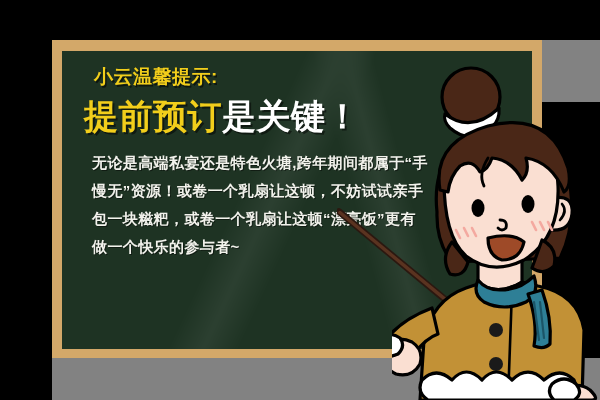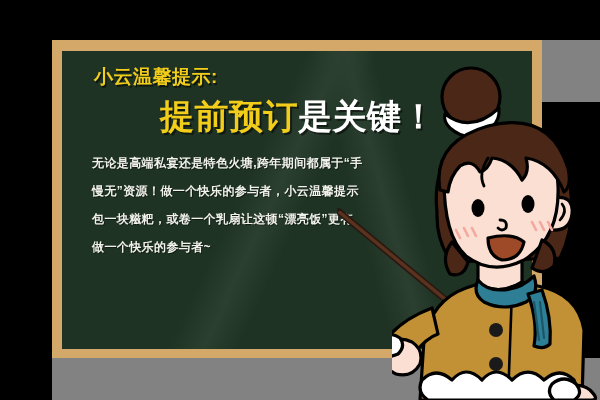--- a/index.html
+++ b/index.html
@@ -21,28 +21,28 @@
   .dust { position:absolute; inset:0; opacity:.06;
           background:linear-gradient(115deg,transparent 40%,#fff 46%,transparent 52%),
                      linear-gradient(75deg,transparent 60%,#fff 66%,transparent 71%); }
 
   
   .txt-layer { position:absolute; inset:0; padding:14px 16px 17px 22px; }
 
   .kicker { font-size:19px; font-weight:900; color:#F2CE1B; letter-spacing:.5px;
             text-shadow:1.5px 1.5px 0 rgba(0,0,0,.55); line-height:1; margin:2px 0 0 10px; }
 
-  .headline { margin:13px 0 0 0; text-align:right; line-height:1;
+  .headline { margin:13px 0 0 0; text-align:left; line-height:1;
               font-size:34px; font-weight:900; letter-spacing:.5px;
               text-shadow:2px 2px 0 rgba(0,0,0,.5); padding-right:80px; }
   .headline .hl-a { color:#F2CE1B; }
   .headline .hl-b { color:#FFFFFF; }
 
   .body-copy { margin:16px 0 0 8px; width:330px; }
-  .body-copy p { color:#F2F2EC; font-size:12px; font-weight:700; line-height:28px;
+  .body-copy p { color:#F2F2EC; font-size:15px; font-weight:700; line-height:28px;
                  letter-spacing:.4px; text-shadow:1px 1px 0 rgba(0,0,0,.45); white-space:nowrap; }
 
   
   .person { position:absolute; left:392px; top:62px; width:208px; height:338px; }
   .person svg { display:block; width:100%; height:100%; }
 
   
   .pointer { position:absolute; left:337px; top:206px; width:126px; height:2px;
              transform-origin:left center; }
 </style>
@@ -61,21 +61,21 @@
       <div class="txt-layer">
 
         <div class="kicker">小云温馨提示:</div>
 
         <div class="headline">
           <span class="hl-a">提前预订</span><span class="hl-b">是关键！</span>
         </div>
 
         <div class="body-copy">
           <p>无论是高端私宴还是特色火塘,跨年期间都属于“手</p>
-          <p>慢无”资源！做一个快乐的参与者，小云温馨提示</p>
+          <p>慢无”资源！或卷一个乳扇让这顿，不妨试试亲手</p>
           <p>包一块糍粑，或卷一个乳扇让这顿“漂亮饭”更有</p>
           <p>做一个快乐的参与者~</p>
         </div>
 
       </div>
     </div>
   </div>
 
   <svg class="pointer" viewBox="0 0 130 110" width="130" height="110" style="height:110px;">
     <line x1="2" y1="4" x2="118" y2="100" stroke="#2B1810" stroke-width="7" stroke-linecap="round"></line>

